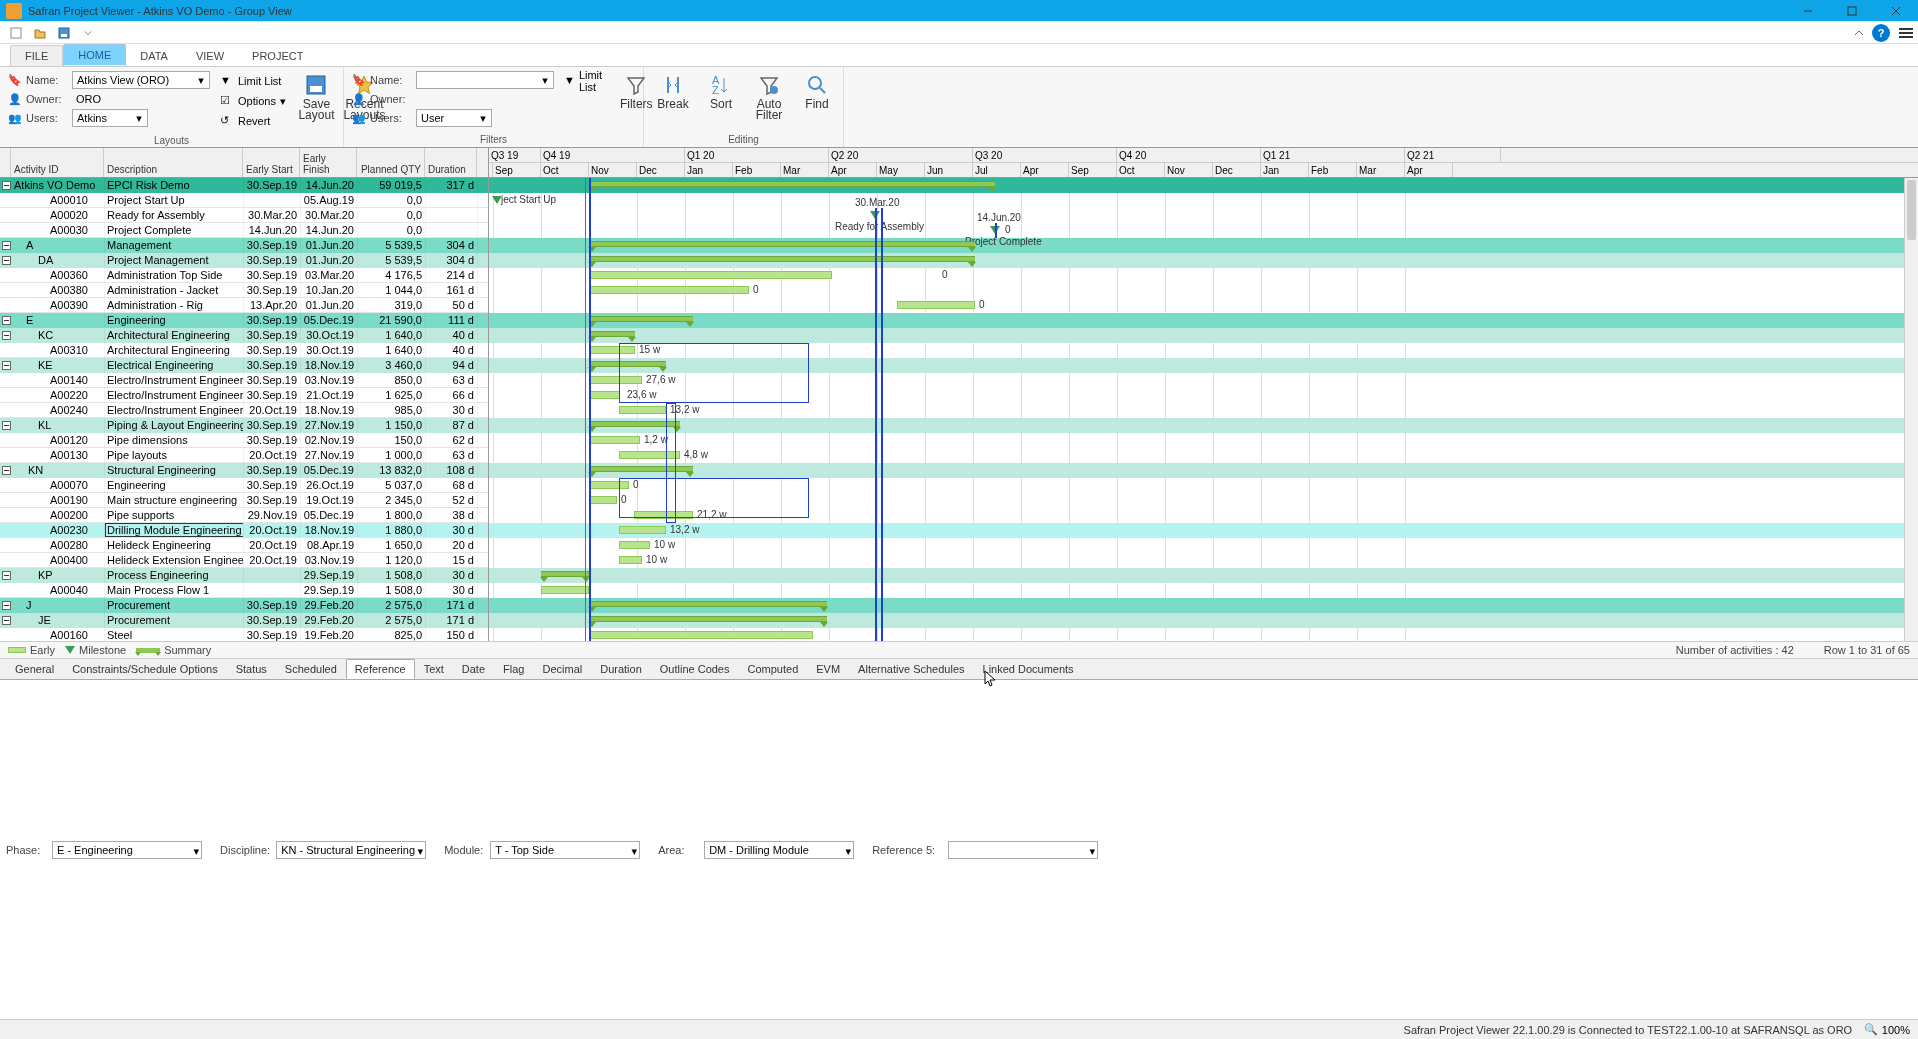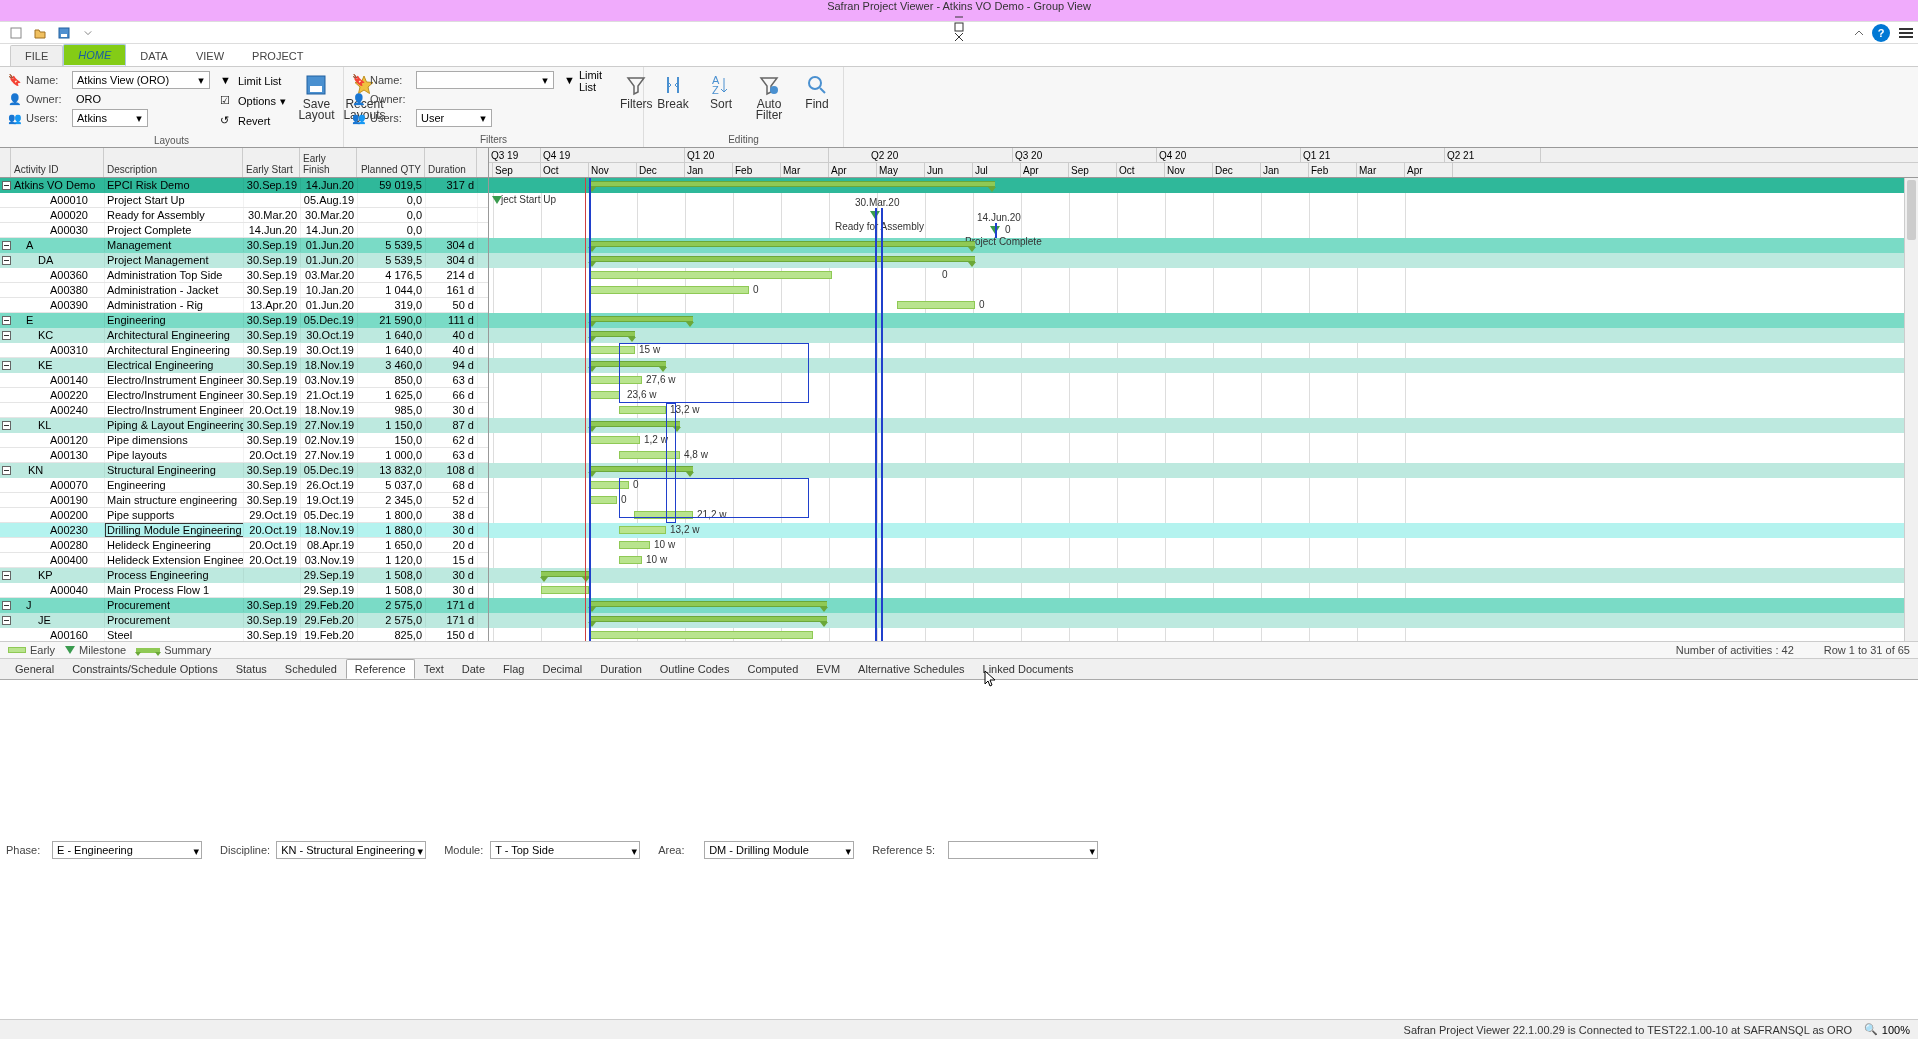--- a/index.html
+++ b/index.html
@@ -1,37 +1,37 @@
 <!DOCTYPE html>
 <html><head>
 <meta charset="utf-8">
 <style>
 * { box-sizing: border-box; margin: 0; padding: 0; font-family: "Segoe UI", Tahoma, sans-serif; font-size: 11px; }
 html, body { width: 1918px; height: 1039px; overflow: hidden; background: #fff; user-select: none; }
 
 
-.titlebar { height: 22px; display: flex; align-items: center; background: #f0abfc; border-bottom: 1px solid #ddd; flex-direction: column; }
+.titlebar { height: 22px; display: flex; align-items: center; background: #0ea5e9; border-bottom: 1px solid #ddd; }
 .titlebar .appicon { width: 16px; height: 16px; background: #f0a030; margin: 0 6px; border-radius: 2px; }
 .titlebar .title { flex: 1; color: #333; }
 .titlebar .winbtn { width: 44px; height: 22px; display: flex; align-items: center; justify-content: center; cursor: pointer; }
 .titlebar .winbtn svg { width: 10px; height: 10px; }
 
 
 .qat { height: 22px; display: flex; align-items: center; gap: 4px; padding-left: 6px; background: #fff; border-bottom: 1px solid #ddd; }
 .qat .qbtn { width: 20px; height: 18px; display:flex; align-items:center; justify-content:center; cursor:pointer; }
 .qat .spacer { flex:1; }
 .qat .help { width:18px;height:18px;border-radius:50%;background:#0078d4;color:#fff;text-align:center;line-height:18px;font-weight:bold;cursor:pointer; }
 .qat .chev { width:18px;height:18px;display:flex;align-items:center;justify-content:center;cursor:pointer; }
 .qat .menu { width:24px;height:18px;display:flex;align-items:center;justify-content:center;cursor:pointer; }
 
 
 .tabs { height: 22px; display: flex; align-items: flex-end; padding-left: 10px; background:#fff; }
 .tabs .tab { padding: 4px 14px; color:#444; cursor:pointer; }
 .tabs .tab.file { background:#efefef;border:1px solid #ccc;border-bottom:none;border-radius:2px 2px 0 0; }
-.tabs .tab.active { border:1px solid #aac8e4;border-bottom:1px solid #e8f0fa;background:#84cc16;border-radius:2px 2px 0 0;color:#1a5ea0;font-weight:500;font-style:italic; }
+.tabs .tab.active { border:1px solid #aac8e4;border-bottom:1px solid #e8f0fa;background:#7dd3fc;border-radius:2px 2px 0 0;color:#1a5ea0;font-weight:500; }
 
 
 .ribbon { height: 82px; display:flex; border-top:1px solid #ccc; border-bottom:1px solid #999; background:#f7f7f7; position:relative; }
 .rgroup { display:flex;flex-direction:column;border-right:1px solid #ddd;height:100%; }
 .rgroup .body { flex:1;display:flex;align-items:flex-start;padding:4px 8px;gap:6px; }
 .rgroup .label { text-align:center;font-size:10px;color:#555;padding-bottom:2px; }
 .formrow { display:flex;align-items:center;gap:4px;height:18px; }
 .formrow .icon { width:14px;height:14px;display:flex;align-items:center;justify-content:center;color:#888; }
 .formrow label { width:42px;color:#444; }
 .formrow .combo { border:1px solid #aaa;background:#fff;height:18px;display:flex;align-items:center;padding-left:4px;position:relative; }
@@ -638,21 +638,21 @@
           <div class="cell c-ef">19.Oct.19</div>
           <div class="cell c-qty">2 345,0</div>
           <div class="cell c-dur">52 d</div>
         </div>
         <div class="row">
           <div class="expander"></div>
           <div class="cell c-id" style="padding-left:38px">A00200</div>
           <div class="cell c-desc">
             <span class="">Pipe supports</span>
           </div>
-          <div class="cell c-es">29.Oct.19</div>
+          <div class="cell c-es">29.Nov.19</div>
           <div class="cell c-ef">05.Dec.19</div>
           <div class="cell c-qty">1 800,0</div>
           <div class="cell c-dur">38 d</div>
         </div>
         <div class="row sel">
           <div class="expander"></div>
           <div class="cell c-id" style="padding-left:38px">A00230</div>
           <div class="cell c-desc">
             <span class="selbox">Drilling Module Engineering</span>
           </div>
@@ -755,21 +755,21 @@
         </div>
       </div>
   </div>
 
   <div class="gantt">
     <div class="timescale">
       <div class="tsrow" id="ts-years">
           <div class="tc" style="width: 52px;">Q3 19</div>
           <div class="tc" style="width: 144px;">Q4 19</div>
           <div class="tc" style="width: 144px;">Q1 20</div>
-          <div class="tc" style="width: 144px; margin-left: 40px;">Q2 20</div>
+          <div class="tc" style="width: 144px;">Q2 20</div>
           <div class="tc" style="width: 144px;">Q3 20</div>
           <div class="tc" style="width: 144px;">Q4 20</div>
           <div class="tc" style="width: 144px;">Q1 21</div>
           <div class="tc" style="width: 96px;">Q2 21</div>
         </div>
       <div class="tsrow" id="ts-months" style="display:flex">
           <div class="tc" style="width: 4px;"></div>
           <div class="tc" style="width: 48px;">Sep</div>
           <div class="tc" style="width: 48px;">Oct</div>
           <div class="tc" style="width: 48px;">Nov</div>

